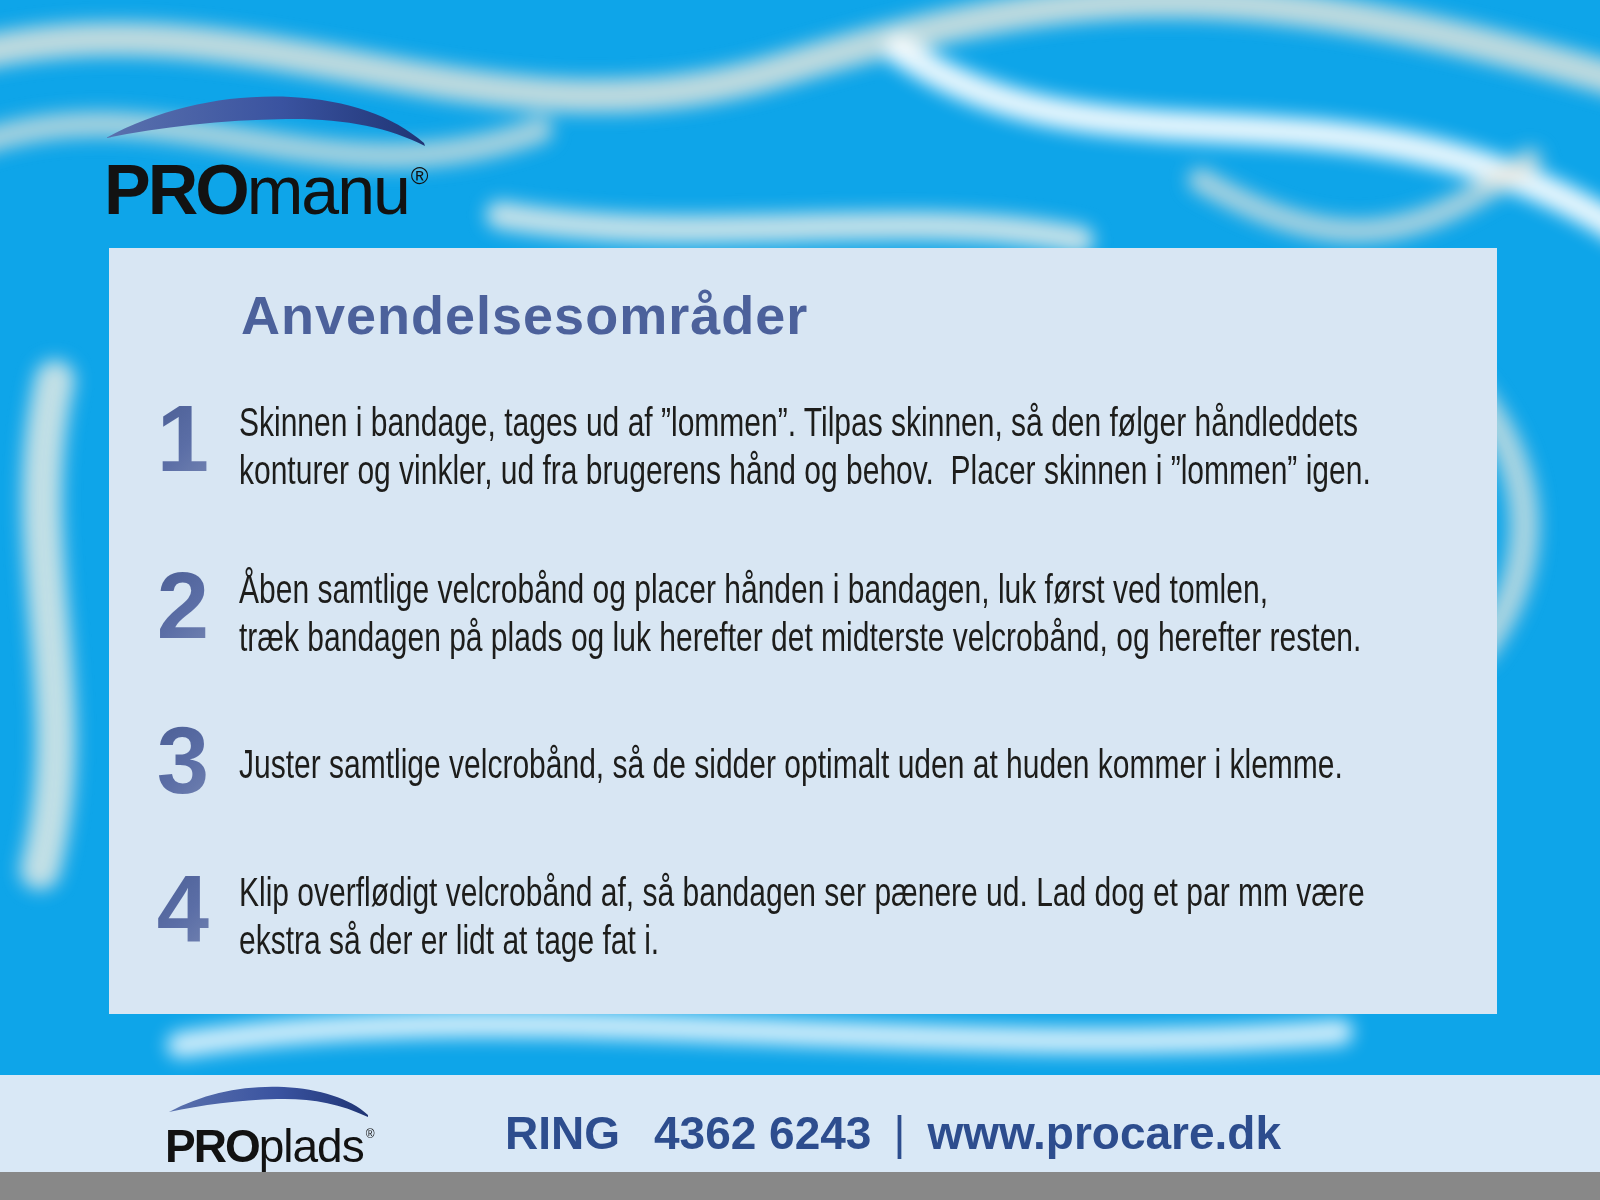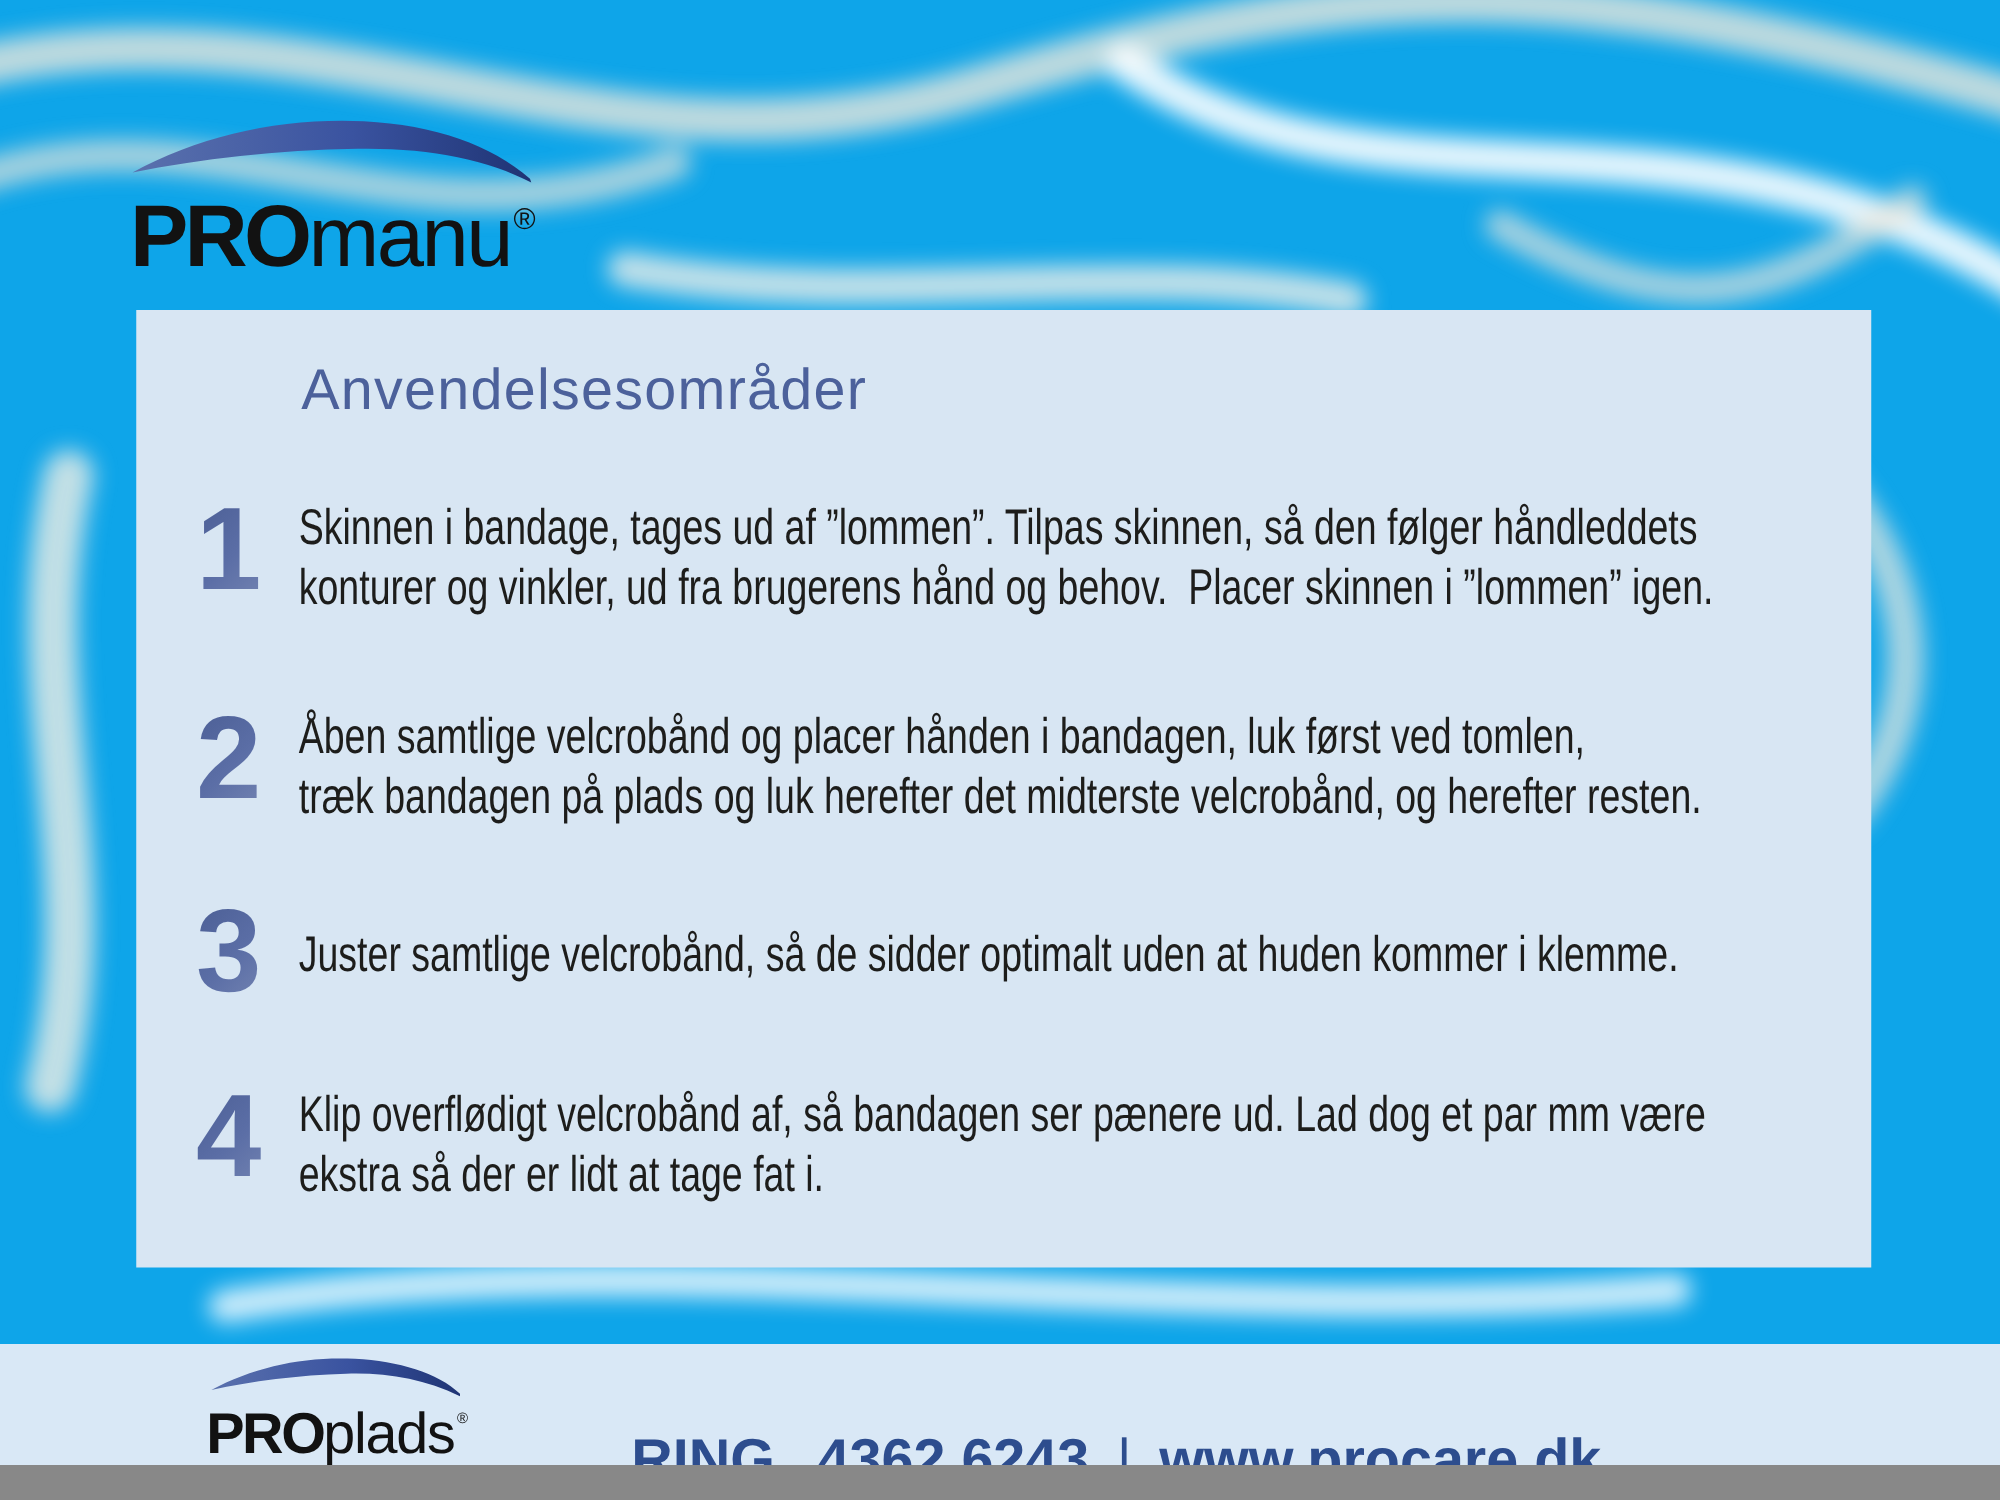--- a/index.html
+++ b/index.html
@@ -17,21 +17,21 @@
   .wordmark .b{font-weight:bold;font-size:70px;letter-spacing:-3px;}
   .wordmark .l{font-weight:normal;font-size:68px;letter-spacing:-2px;}
   .wordmark .reg{font-size:24px;font-weight:normal;vertical-align:30px;margin-left:2px;}
   
   .panel{
     position:absolute;left:109px;top:248px;width:1388px;height:766px;
     background:#d8e6f3;z-index:1;
   }
   .panel-title{
     position:absolute;left:132px;top:36px;
-    font-size:46px;font-weight:normal;letter-spacing:1px;color:#4c619b;
+    font-size:54px;font-weight:bold;letter-spacing:1px;color:#4c619b;
     white-space:nowrap;
   }
   .step{position:absolute;left:28px;display:flex;align-items:flex-start;}
   .step-num{
     width:92px;text-align:center;
     font-size:94px;font-weight:bold;line-height:94px;margin-top:-6px;
     background:linear-gradient(135deg,#46598f 0%,#5b6ea6 55%,#7c8cb6 100%);
     -webkit-background-clip:text;background-clip:text;color:transparent;
   }
   .step-text{
@@ -56,21 +56,21 @@
   .procare .reg{font-size:12px;vertical-align:24px;}
   .tagline-bar{
     margin-top:2px;width:204px;height:17px;background:#2d4a86;
     display:flex;align-items:center;justify-content:center;
   }
   .tagline-bar span{
     color:#ffffff;font-size:10px;font-weight:bold;letter-spacing:3px;white-space:nowrap;
   }
   .contact{
     position:absolute;left:505px;top:30px;white-space:nowrap;
-    color:#2d4d8e;font-weight:bold;font-size:46px;line-height:56px;margin-top:34px;
+    color:#2d4d8e;font-weight:bold;font-size:46px;line-height:56px;
   }
   .contact .gap-lg{display:inline-block;width:34px;}
   .contact .gap{display:inline-block;width:22px;}
   .contact .sep{font-weight:normal;}
 </style>
 </head>
 <body>
 
 <div id="page">
 

